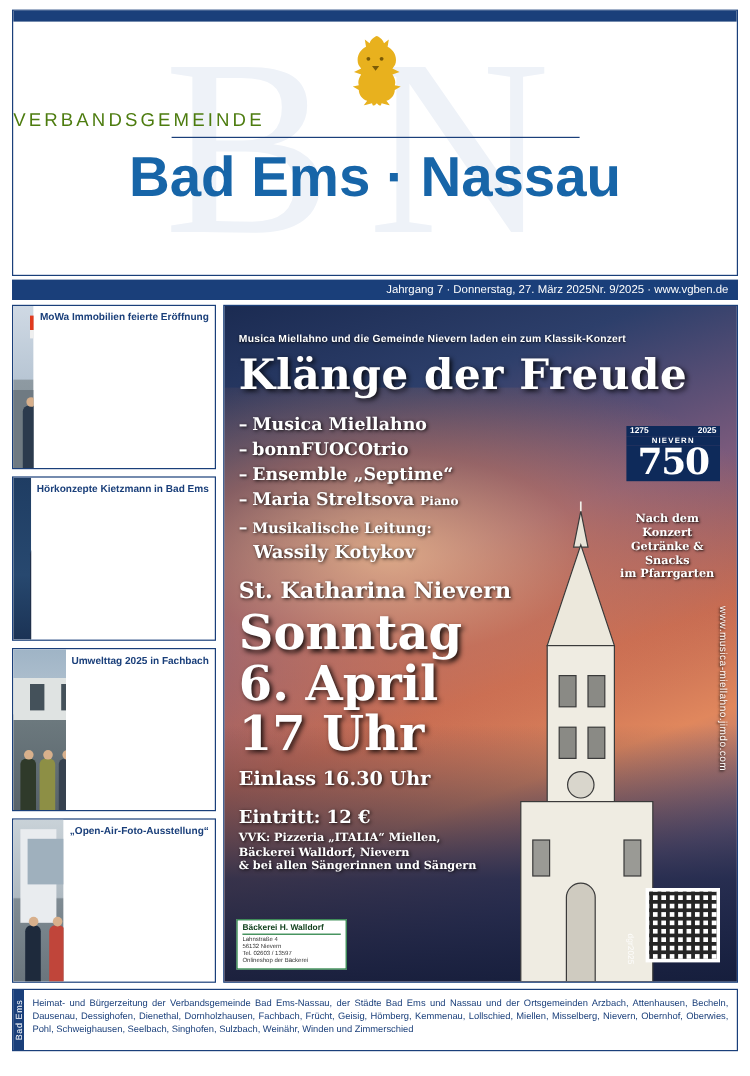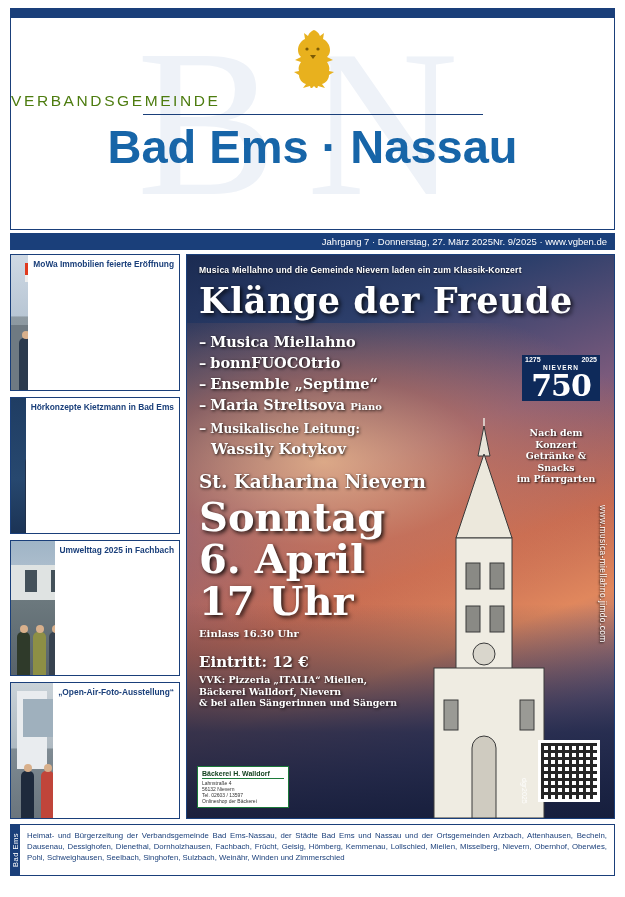--- a/index.html
+++ b/index.html
@@ -204,20 +204,21 @@
     right: 0;
     bottom: 0;
     height: 38%;
     background: linear-gradient(rgba(30,40,80,0.0) 0%, rgba(26,36,72,0.85) 60%, rgba(20,28,58,0.95) 100%);
   }
   .poster-inner {
     position: relative;
     z-index: 3;
     padding: 10px 12px 8px 12px;
     color: #ffffff;
+    margin-top: 12px;
   }
   .p-lead {
     font-size: 8.6px;
     font-weight: bold;
     letter-spacing: 0.2px;
     text-shadow: 0 1px 2px rgba(0,0,0,.8);
   }
   .p-title {
     font-family: "DejaVu Serif", serif;
     font-weight: bold;
@@ -269,21 +270,21 @@
   }
   .p-date, .p-time {
     font-family: "DejaVu Serif", serif;
     font-size: 40px;
     line-height: 42px;
     font-weight: bold;
     text-shadow: 2px 2px 4px rgba(0,0,0,.85);
   }
   .p-einlass {
     font-family: "DejaVu Serif", serif;
-    font-size: 10px;
+    font-size: 16px;
     font-weight: bold;
     margin-top: 6px;
     text-shadow: 1px 1px 3px rgba(0,0,0,.85);
   }
   .p-price {
     font-family: "DejaVu Serif", serif;
     font-size: 15px;
     font-weight: bold;
     margin-top: 14px;
     text-shadow: 1px 1px 3px rgba(0,0,0,.85);

